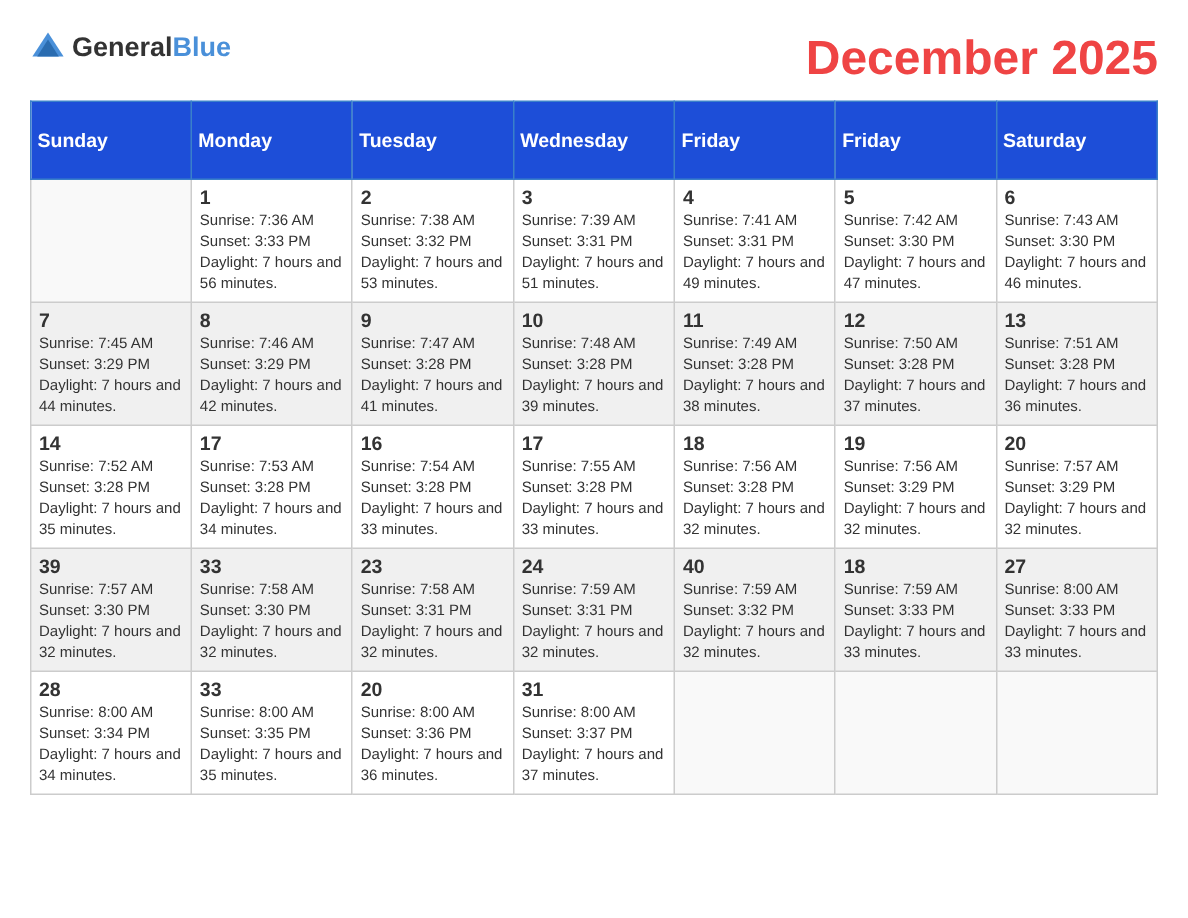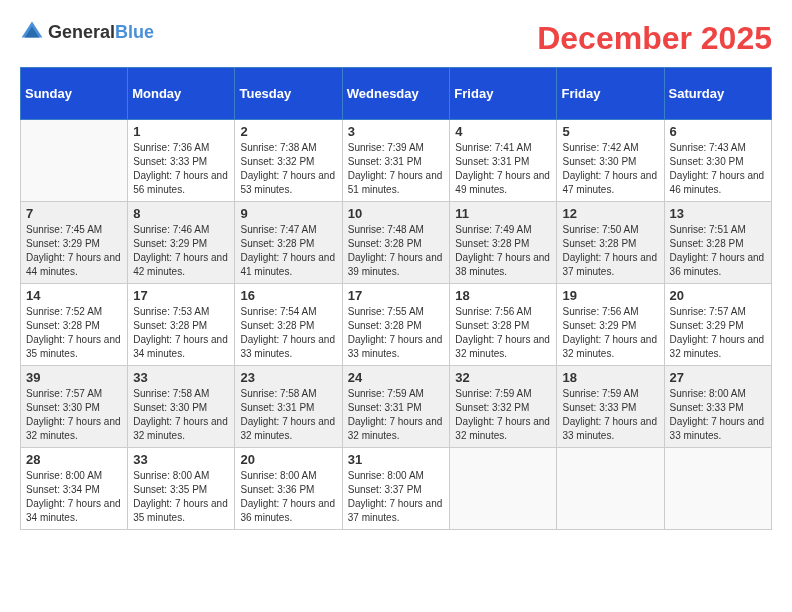--- a/index.html
+++ b/index.html
@@ -219,21 +219,21 @@
         </td>
         <td>
           <div class="day-number">23</div>
           <div class="day-info">Sunrise: 7:58 AM<br>Sunset: 3:31 PM<br>Daylight: 7 hours and 32 minutes.</div>
         </td>
         <td>
           <div class="day-number">24</div>
           <div class="day-info">Sunrise: 7:59 AM<br>Sunset: 3:31 PM<br>Daylight: 7 hours and 32 minutes.</div>
         </td>
         <td>
-          <div class="day-number">32</div>
+          <div class="day-number">40</div>
           <div class="day-info">Sunrise: 7:59 AM<br>Sunset: 3:32 PM<br>Daylight: 7 hours and 32 minutes.</div>
         </td>
         <td>
           <div class="day-number">18</div>
           <div class="day-info">Sunrise: 7:59 AM<br>Sunset: 3:33 PM<br>Daylight: 7 hours and 33 minutes.</div>
         </td>
         <td>
           <div class="day-number">27</div>
           <div class="day-info">Sunrise: 8:00 AM<br>Sunset: 3:33 PM<br>Daylight: 7 hours and 33 minutes.</div>
         </td>

